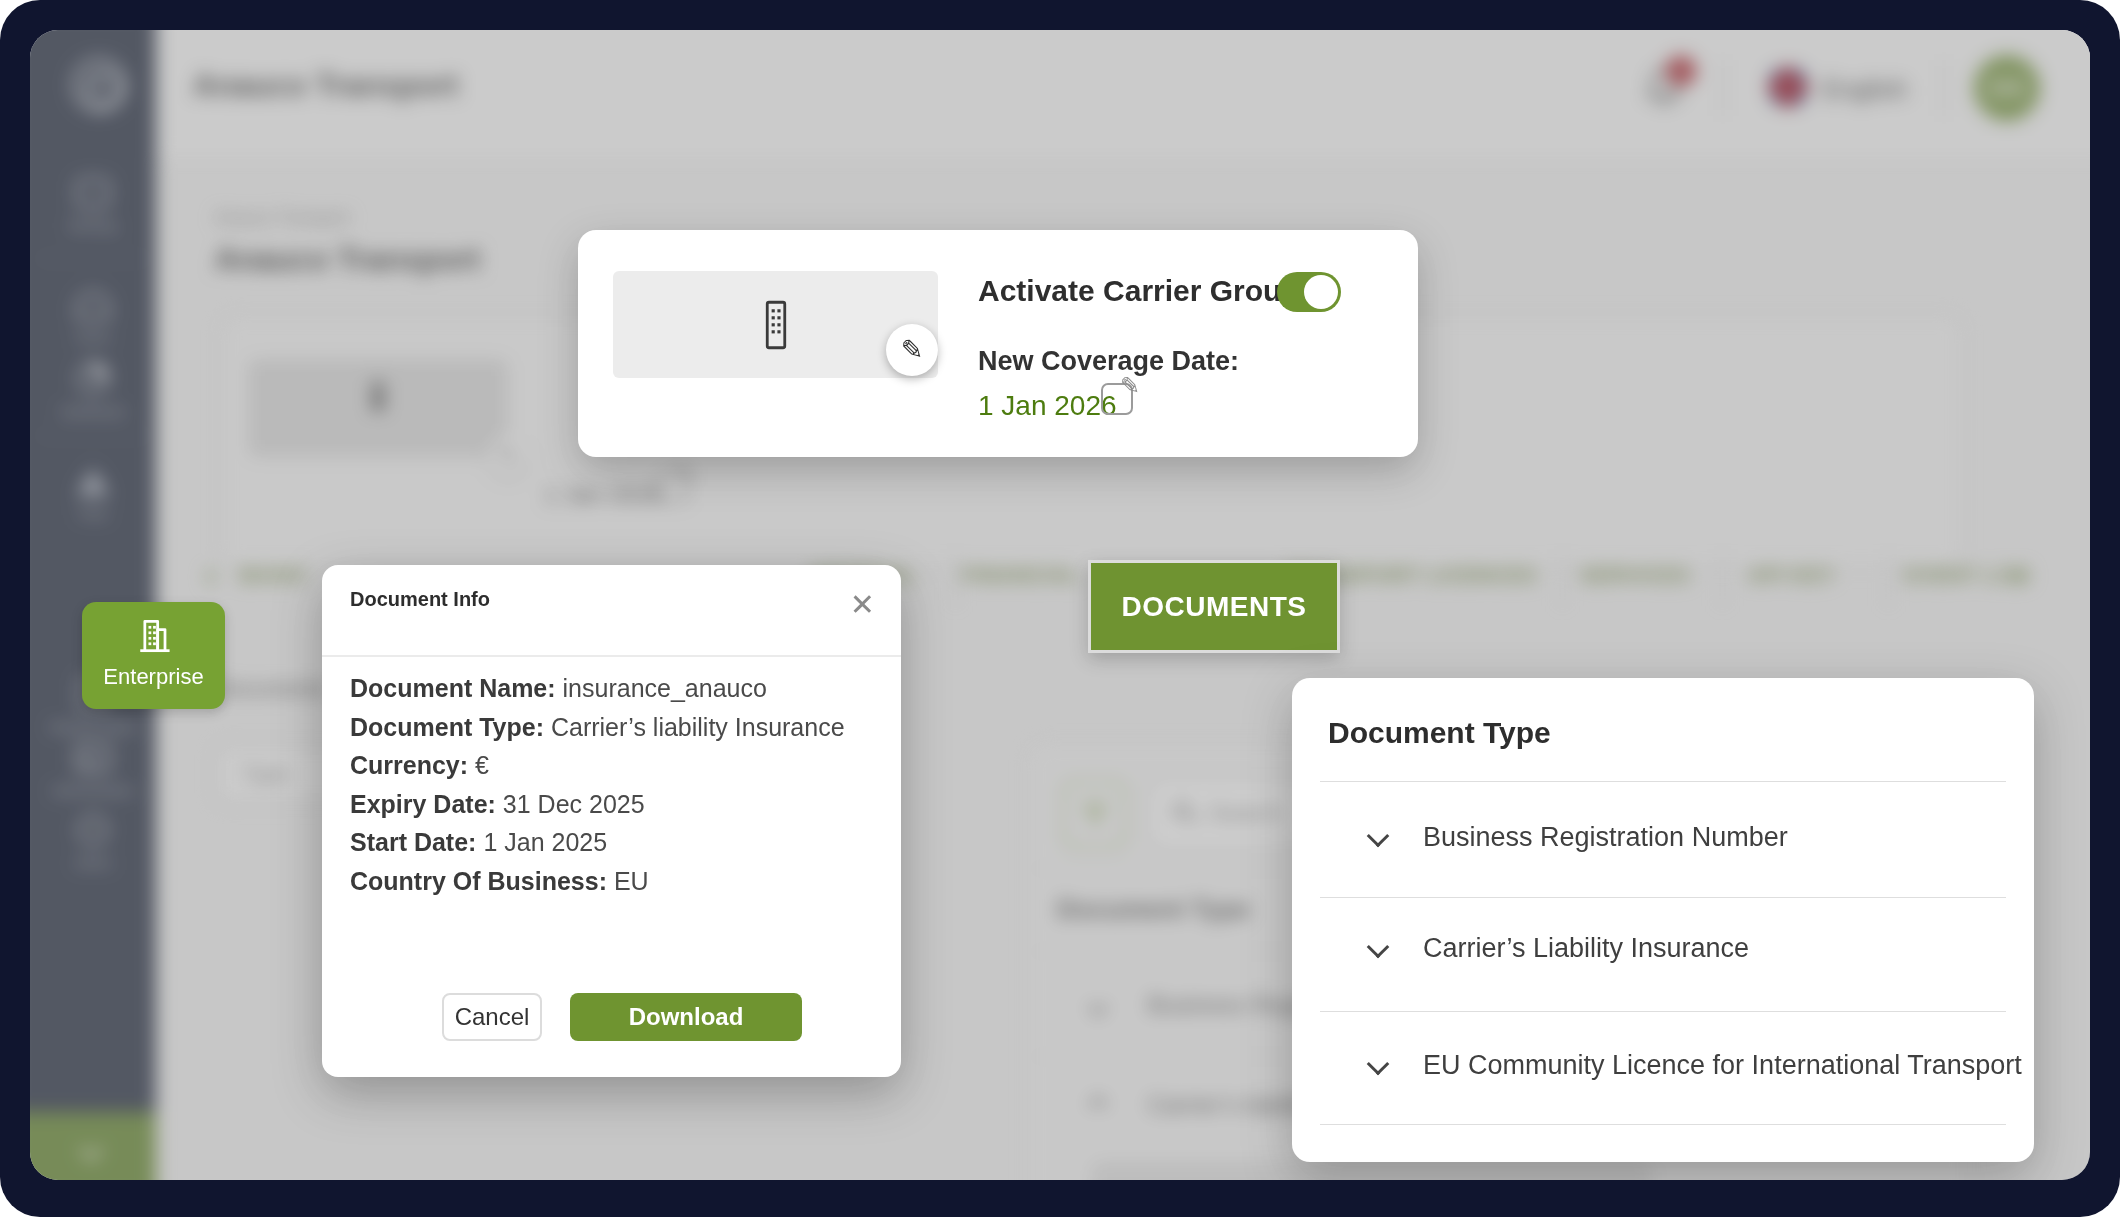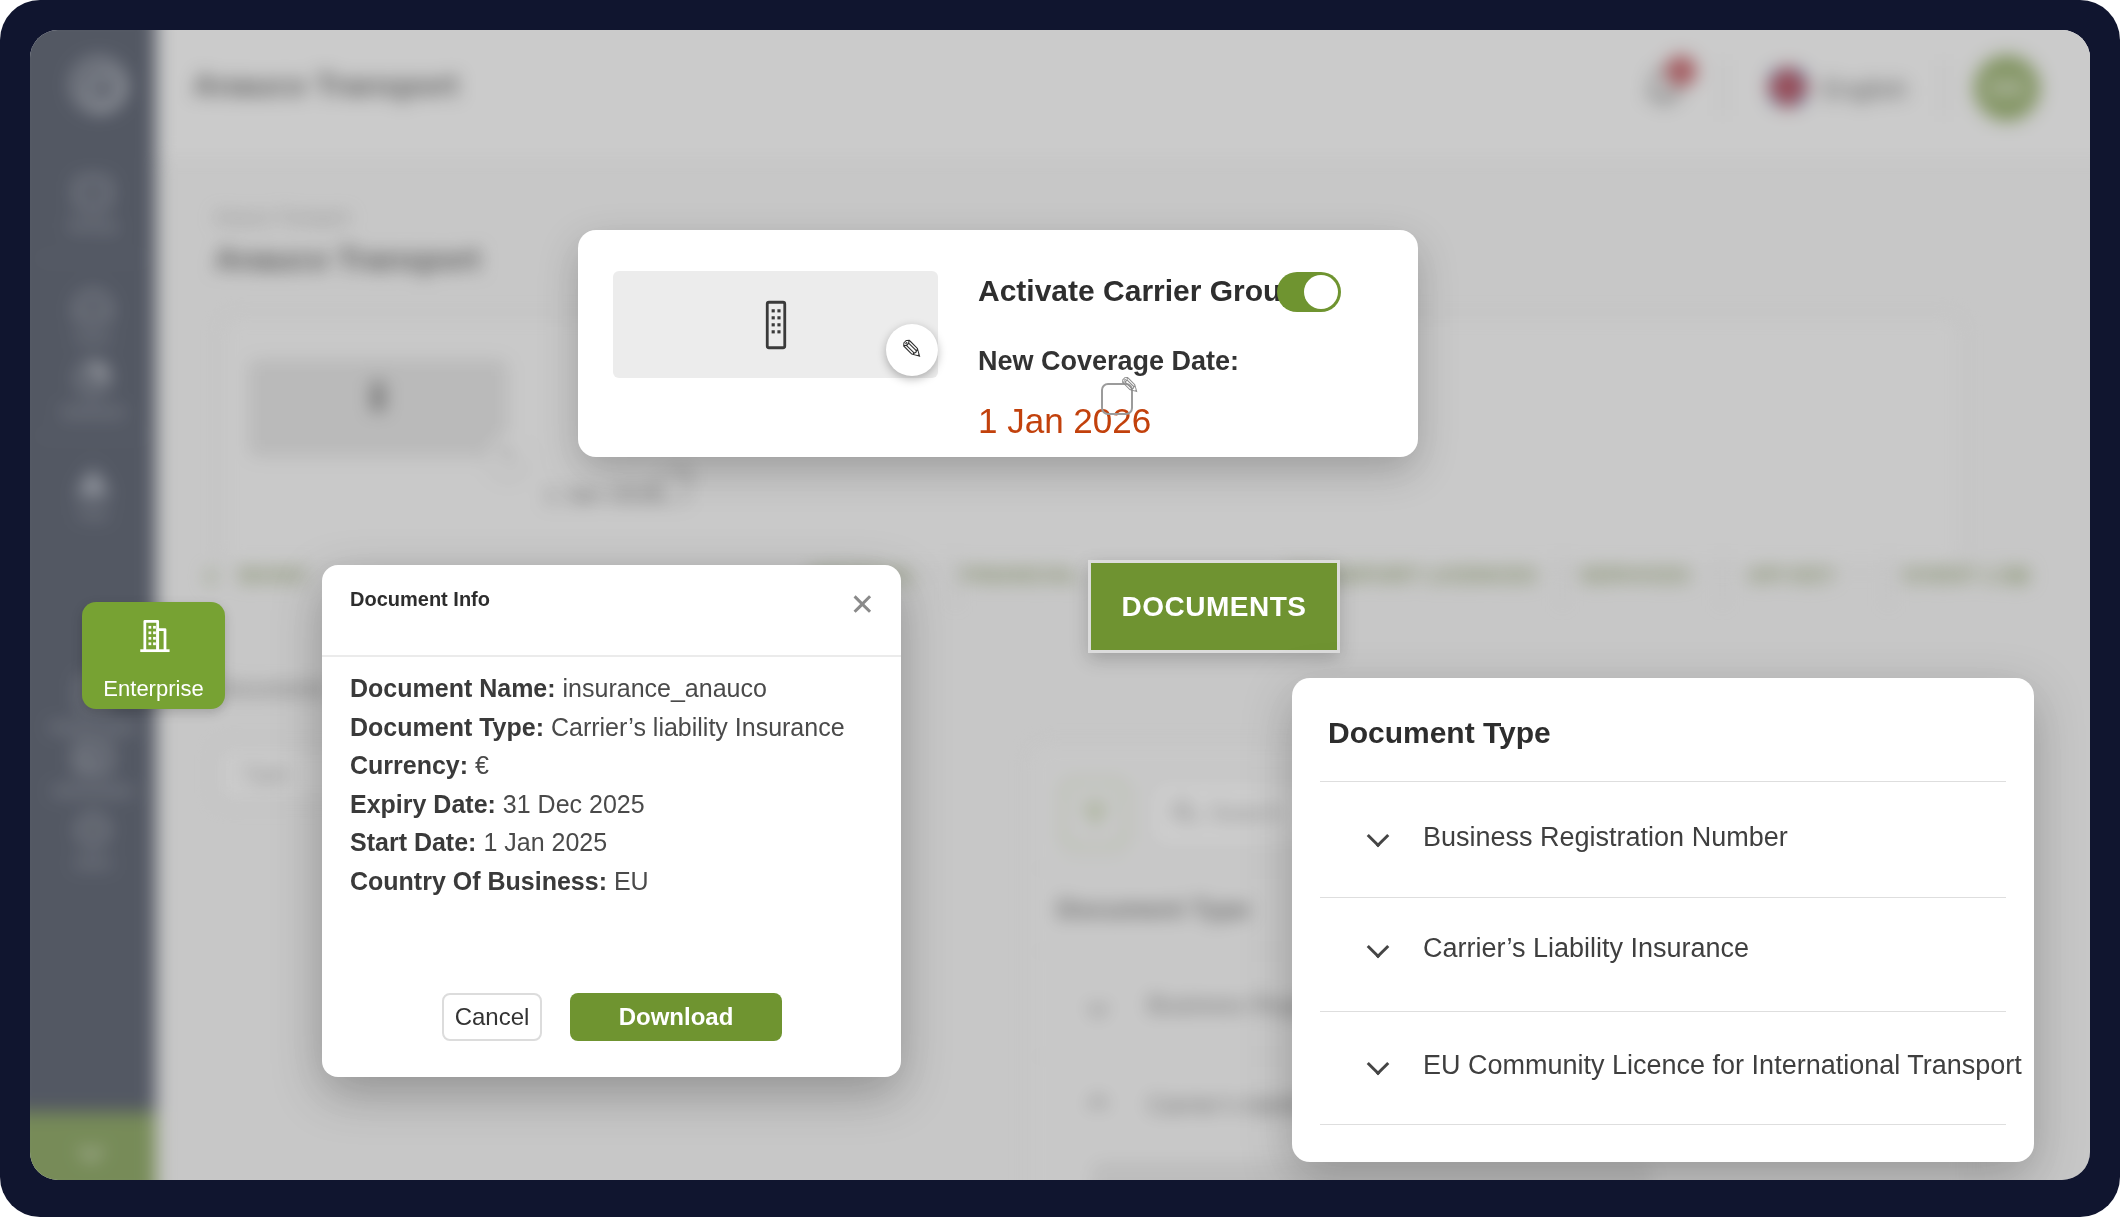--- a/index.html
+++ b/index.html
@@ -81,46 +81,46 @@
   .c-dn { transform:rotate(-45deg); }
   .c-up { transform:rotate(135deg); }
   .bgt-row .txt { margin-left:36px; }
   .bgt-sub { position:absolute; left:60px; top:415px; width:560px; height:60px; background:#e3e3e3; border-radius:10px; }
 
   
   .sharp { position:absolute; inset:0; }
 
   .ent-tile { position:absolute; left:52px; top:572px; width:143px; height:107px; background:#77a233; border-radius:14px; text-align:center; box-shadow:0 4px 12px rgba(0,0,0,.18); cursor:pointer; }
   .ent-tile svg { margin-top:12px; }
-  .ent-tile .lbl { display:block; color:#fff; font-size:22px; margin-top:14px; }
+  .ent-tile .lbl { display:block; color:#fff; font-size:22px; margin-top:2px; }
 
   .card-top { position:absolute; left:548px; top:200px; width:840px; height:227px; background:#fff; border-radius:18px; box-shadow:0 14px 40px rgba(0,0,0,.22); }
   .ct-ph { position:absolute; left:35px; top:41px; width:325px; height:107px; background:#ececec; border-radius:6px; }
   .ct-ph svg { position:absolute; left:142px; top:26px; }
   .ct-pencil { position:absolute; left:308px; top:94px; width:52px; height:52px; background:#fff; border-radius:50%; box-shadow:0 3px 10px rgba(0,0,0,.28); text-align:center; line-height:52px; font-size:27px; color:#2f2f2f; }
   .ct-title { position:absolute; left:400px; top:44px; font-size:30px; font-weight:bold; color:#2e2e2e; }
   .toggle { position:absolute; left:699px; top:42px; width:64px; height:40px; border-radius:20px; background:#6f9430; }
   .toggle .knob { position:absolute; left:27px; top:3px; width:34px; height:34px; border-radius:50%; background:#fff; }
   .ct-dd-lbl { position:absolute; left:400px; top:116px; font-size:27px; font-weight:bold; color:#333; }
-  .ct-date { position:absolute; left:400px; top:171px; font-size:35px; color:#c2410c; }
+  .ct-date { position:absolute; left:400px; top:160px; font-size:28px; color:#4d7c0f; }
   .ct-edit { position:absolute; left:523px; top:153px; width:32px; height:32px; border:2px solid #9b9b9b; border-radius:7px; }
   .ct-edit:after { content:"\270E"; position:absolute; right:-9px; top:-13px; font-size:24px; color:#8a8a8a; }
 
   .docs-tab { position:absolute; left:1058px; top:530px; width:252px; height:93px; background:#6f9331; border:3px solid #dcdcdc; color:#fff; font-size:28px; font-weight:bold; letter-spacing:.5px; text-align:center; line-height:87px; box-shadow:0 6px 18px rgba(0,0,0,.20); cursor:pointer; }
 
   .modal { position:absolute; left:292px; top:535px; width:579px; height:512px; background:#fff; border-radius:16px; box-shadow:0 16px 50px rgba(0,0,0,.28); }
   .m-title { position:absolute; left:28px; top:23px; font-size:20px; font-weight:bold; color:#2d2d2d; }
   .m-close { position:absolute; right:26px; top:22px; font-size:30px; color:#8a8a8a; cursor:pointer; }
   .m-div { position:absolute; left:0; top:90px; width:100%; height:2px; background:#ebebeb; }
   .m-fields { position:absolute; left:28px; top:104px; right:24px; }
   .m-row { font-size:25px; color:#4a4a4a; line-height:38.6px; }
   .m-row b { color:#3a3a3a; }
   .m-btns { position:absolute; left:0; top:428px; width:100%; }
   .btn-cancel { position:absolute; left:120px; top:0; width:100px; height:48px; background:#fff; border:2px solid #dcdcdc; border-radius:8px; font-size:24px; color:#333; text-align:center; line-height:44px; cursor:pointer; }
-  .btn-dl { position:absolute; left:248px; top:0; width:212px; height:48px; background:#6f9430; border-radius:8px; font-size:24px; font-weight:bold; color:#fff; text-align:center; line-height:48px; cursor:pointer; }
+  .btn-dl { position:absolute; left:248px; top:0; width:232px; height:48px; background:#6f9430; border-radius:8px; font-size:24px; font-weight:bold; color:#fff; text-align:center; line-height:48px; cursor:pointer; }
 
   .panel { position:absolute; left:1262px; top:648px; width:742px; height:484px; background:#fff; border-radius:18px; box-shadow:0 16px 50px rgba(0,0,0,.25); }
   .p-title { position:absolute; left:36px; top:38px; font-size:30px; font-weight:bold; color:#2d2d2d; }
   .p-div { position:absolute; left:28px; right:28px; height:1px; background:#dedede; }
   .p-row { position:absolute; left:0; width:100%; height:40px; cursor:pointer; }
   .p-chev { position:absolute; left:78px; top:8px; width:16px; height:16px; border-left:3px solid #454545; border-bottom:3px solid #454545; transform:rotate(-45deg); }
   .p-lbl { position:absolute; left:131px; top:2px; font-size:27px; color:#3f3f3f; }
 </style>
 </head>
 <body>

